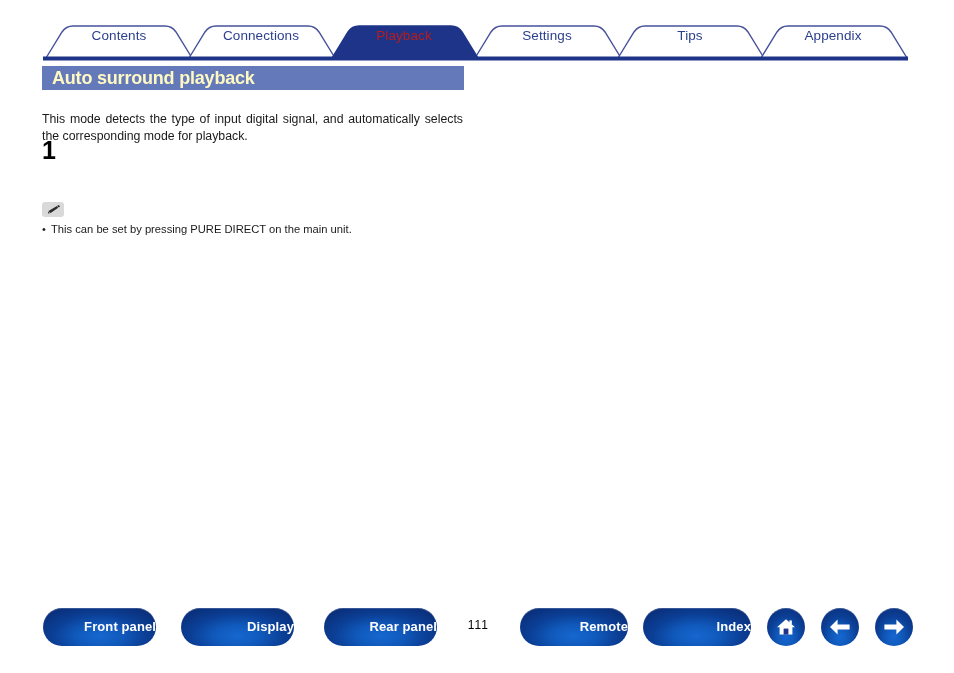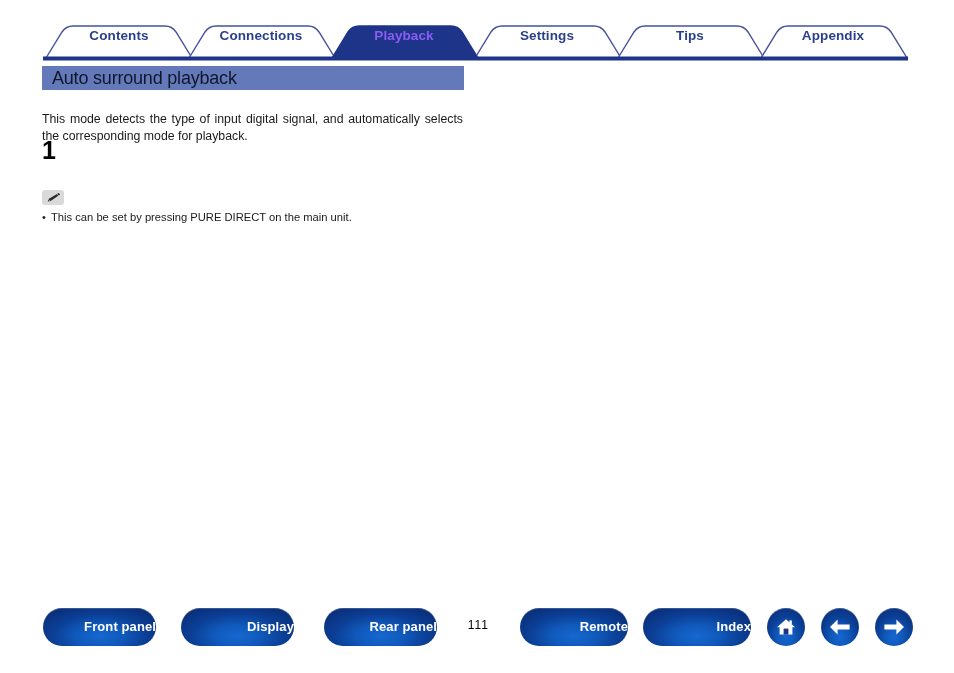--- a/index.html
+++ b/index.html
@@ -27,46 +27,46 @@
   #tab-svg {
     position: absolute;
     left: 0;
     top: 0;
   }
   .tab-label {
     position: absolute;
     top: 35px;
     transform: translate(-50%, -50%);
     font-size: 13.5px;
-    font-weight: bold;
+    font-weight: normal;
     color: #2b3f8c;
     white-space: nowrap;
     letter-spacing: 0.1px;
   }
   .tab-label.active {
-    color: #8b5cf6;
+    color: #b91c1c;
   }
 
   
   #section-title-bar {
     position: absolute;
     left: 42px;
     top: 66px;
     width: 422px;
     height: 24px;
     background: #6479b9;
   }
   #section-title-text {
     position: absolute;
     left: 10px;
     top: 50%;
     transform: translateY(-50%);
-    color: #0f172a;
+    color: #fef9c3;
     font-size: 18px;
-    font-weight: normal;
+    font-weight: bold;
     letter-spacing: -0.2px;
     white-space: nowrap;
   }
 
   
   #intro-paragraph {
     position: absolute;
     left: 42px;
     top: 99px;
     width: 421px;
@@ -107,21 +107,21 @@
     font-size: 12.3px;
     color: #1a1a1a;
     line-height: 16px;
     margin-top: 1px;
   }
 
   
   #note-block {
     position: absolute;
     left: 42px;
-    top: 190px;
+    top: 202px;
     width: 500px;
   }
   #note-icon {
     width: 22px;
     height: 15px;
     background: #d9d9d9;
     border-radius: 3px;
     display: block;
     position: relative;
   }

